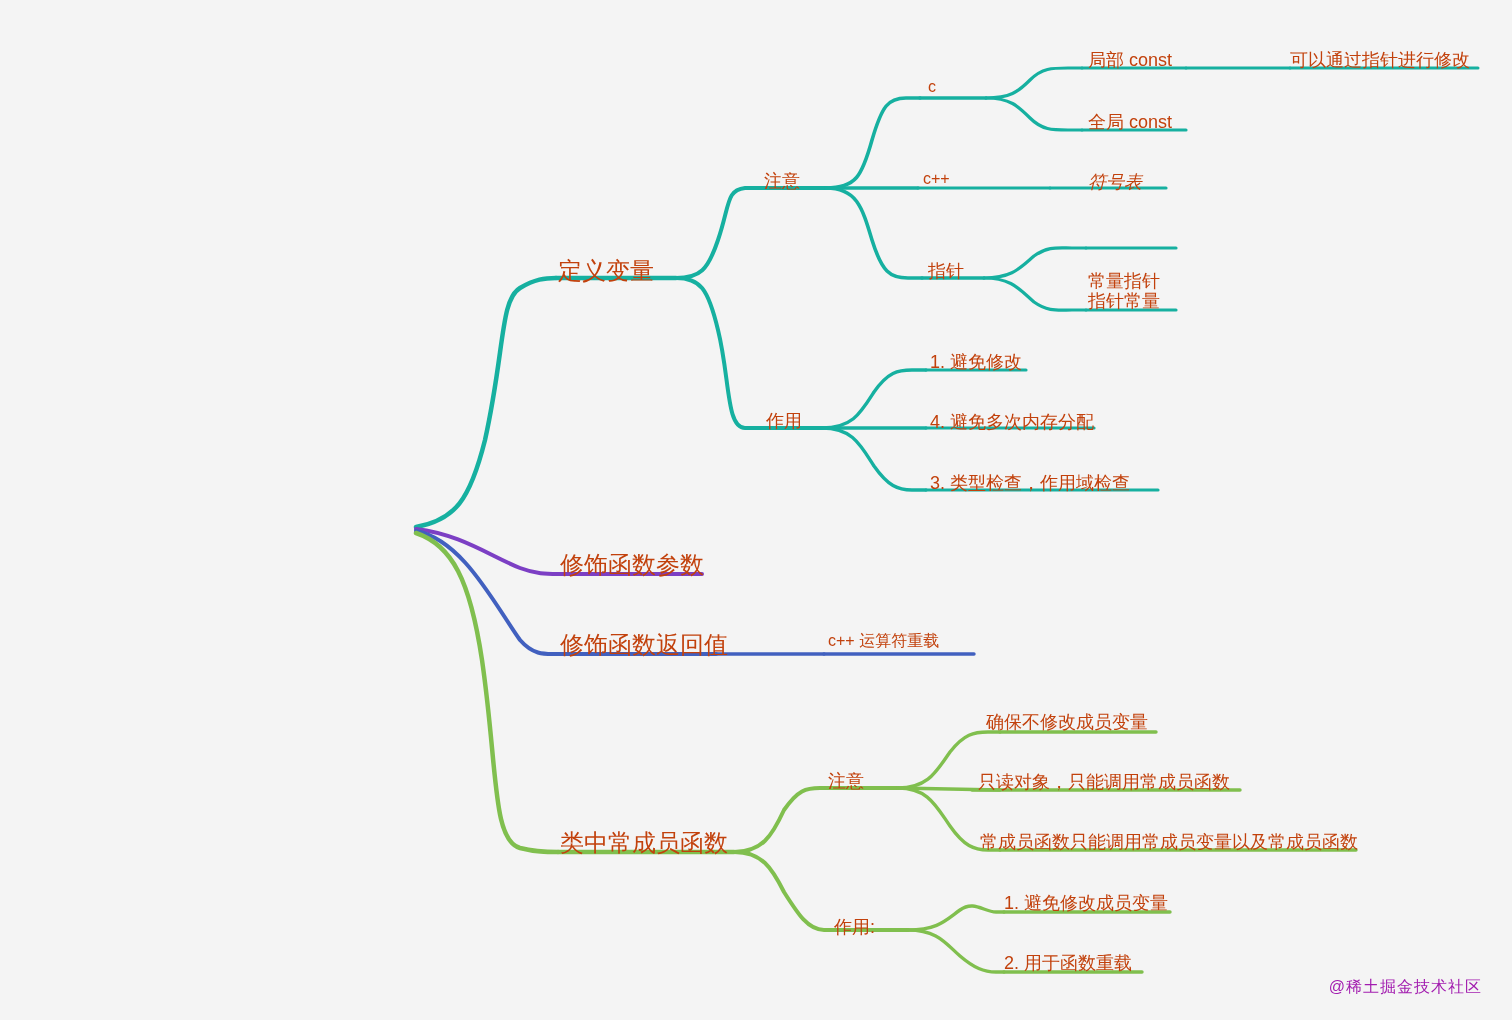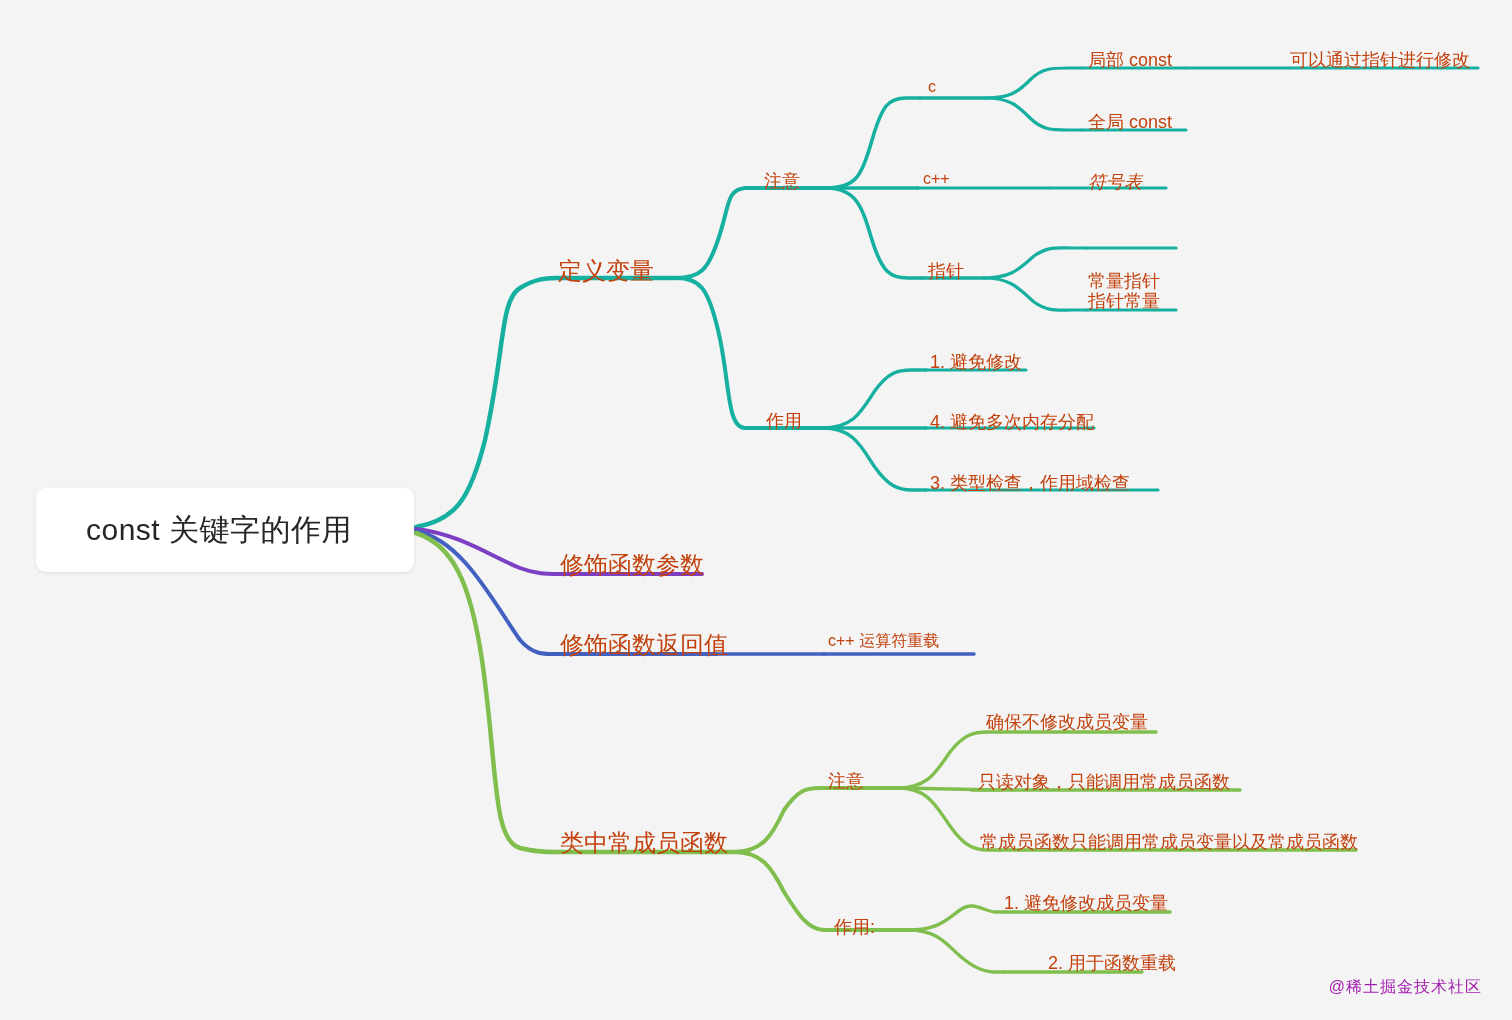--- a/index.html
+++ b/index.html
@@ -122,23 +122,20 @@
       <path d="M898,788 C928,788 936,806 950,826 C964,846 974,850 988,850 L1000,850" stroke="#80bf4e" stroke-width="3.4"></path>
       <path d="M1000,850 L1356,850" stroke="#80bf4e" stroke-width="3.4"></path>
 
       <path d="M908,930 C938,930 946,920 960,910 C974,900 984,912 996,912 L1004,912" stroke="#80bf4e" stroke-width="3.4"></path>
       <path d="M1004,912 L1170,912" stroke="#80bf4e" stroke-width="3.4"></path>
       <path d="M908,930 C938,930 946,944 960,956 C974,968 984,972 996,972 L1004,972" stroke="#80bf4e" stroke-width="3.4"></path>
       <path d="M1004,972 L1142,972" stroke="#80bf4e" stroke-width="3.4"></path>
     </g>
   </svg>
 
-  <div class="root-card">
-    <span class="root-label">const 关键字的作用</span>
-  </div>
 
   <div class="node lvl1" style="left:558px;top:255px;">
     <span>定义变量</span>
   </div>
   <div class="node lvl1" style="left:560px;top:549px;">
     <span>修饰函数参数</span>
   </div>
   <div class="node lvl1" style="left:560px;top:629px;">
     <span>修饰函数返回值</span>
   </div>
@@ -208,18 +205,18 @@
   </div>
   <div class="node lvl3" style="left:978px;top:770px;">
     <span>只读对象，只能调用常成员函数</span>
   </div>
   <div class="node lvl3" style="left:980px;top:830px;">
     <span>常成员函数只能调用常成员变量以及常成员函数</span>
   </div>
   <div class="node lvl3" style="left:1004px;top:891px;">
     <span>1. 避免修改成员变量</span>
   </div>
-  <div class="node lvl3" style="left:1004px;top:951px;margin-left:44px;">
+  <div class="node lvl3" style="left:1004px;top:951px;">
     <span>2. 用于函数重载</span>
   </div>
 
   <div class="watermark">@稀土掘金技术社区</div>
 </div>
 
 </body></html>

